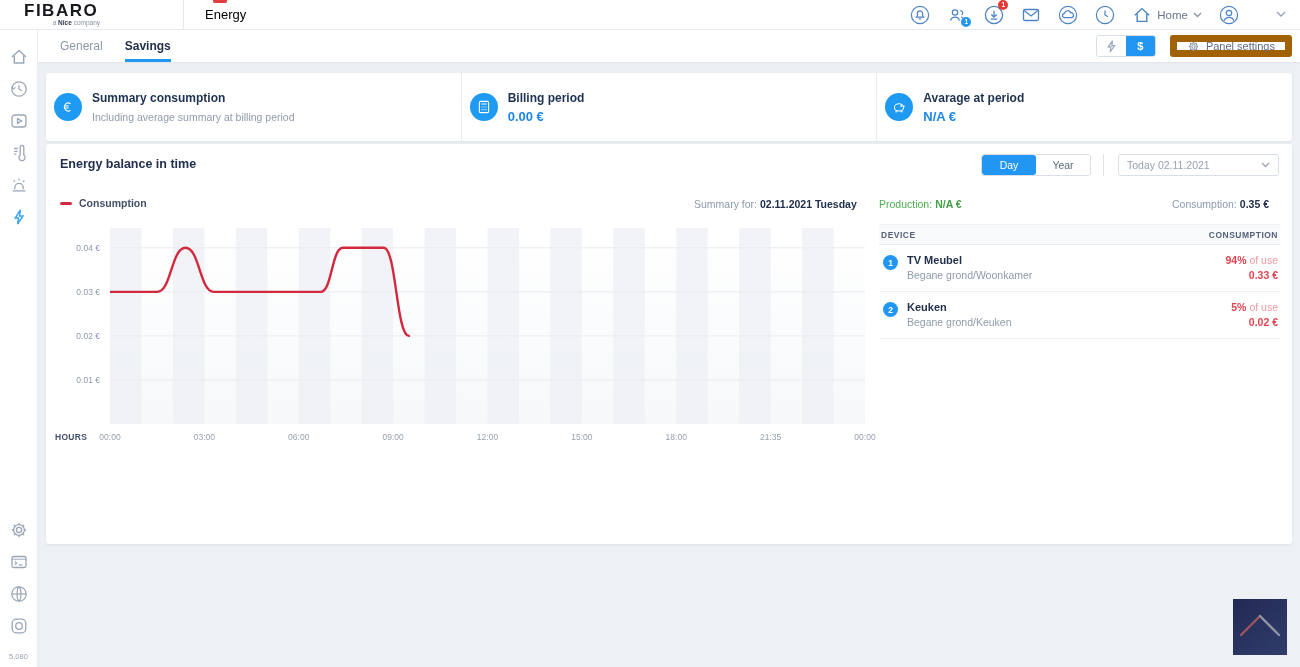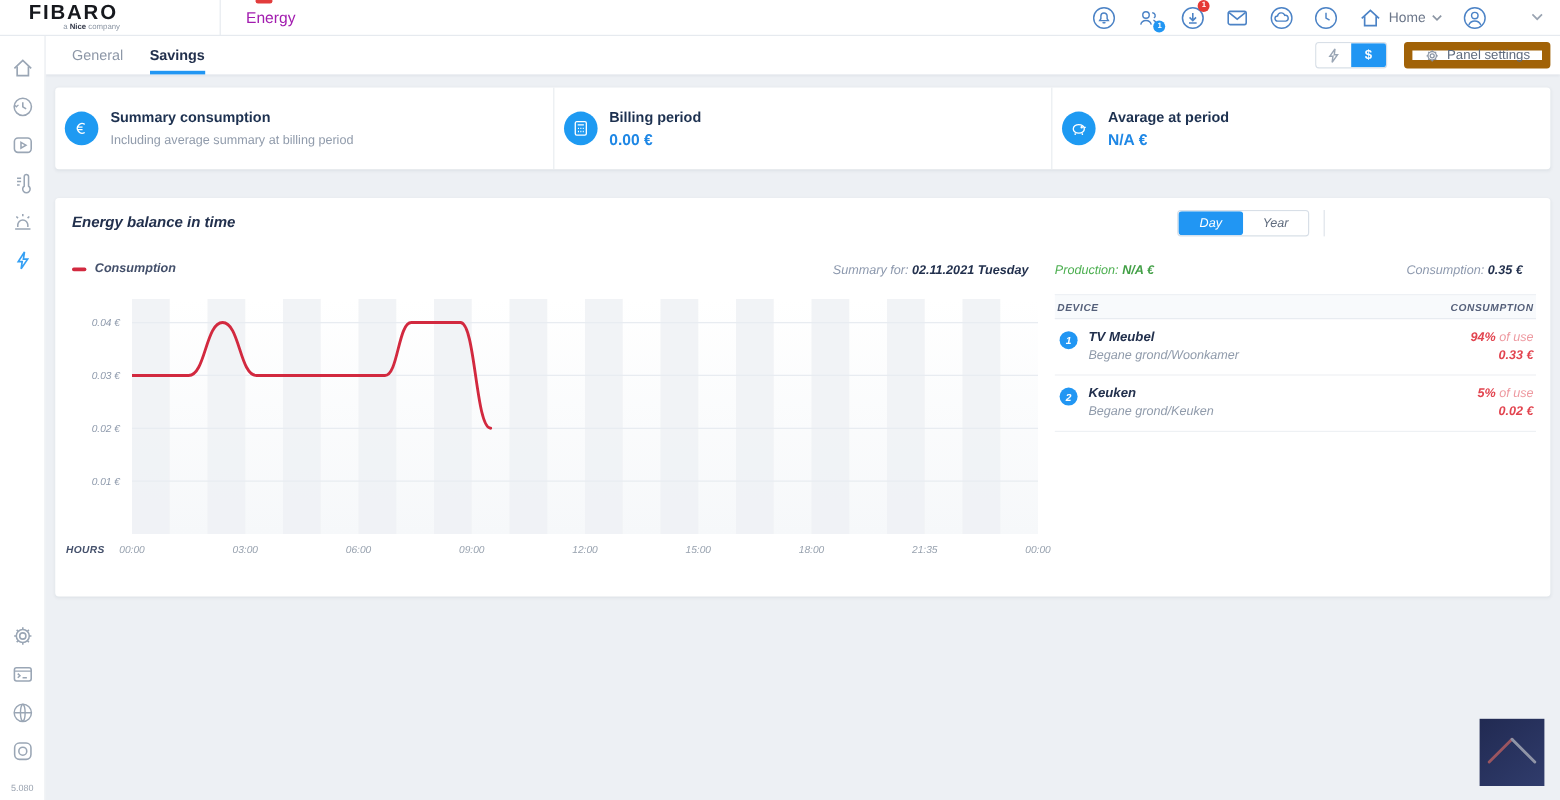--- a/index.html
+++ b/index.html
@@ -6,21 +6,21 @@
   html,body { width:1300px; height:667px; overflow:hidden; }
   body { font-family:"Liberation Sans", sans-serif; background:#edf0f4; position:relative; }
 
   
   .topbar { height:30px; background:#fff; border-bottom:1px solid #e6eaef; display:flex; align-items:center; position:relative; z-index:5; }
   .logo { margin-left:24px; width:159px; display:flex; flex-direction:column; line-height:1; cursor:pointer; }
   .logo-main { font-size:17px; font-weight:700; letter-spacing:1.5px; color:#16181d; width:76px; }
   .logo-tag { font-size:6.5px; color:#8a94a2; width:76px; text-align:right; margin-top:1px; }
   .logo-tag b { color:#34394a; }
   .vdiv { width:1px; height:30px; background:#e6eaef; }
-  .apptitle { margin-left:21px; font-size:13px; color:#a21caf; font-weight:500; }
+  .apptitle { margin-left:21px; font-size:13px; color:#000000; font-weight:500; }
   .top-icons { margin-left:auto; display:flex; align-items:center; gap:17px; margin-right:14px; }
   .tico { width:20px; height:20px; position:relative; cursor:pointer; flex:none; }
   .tico svg { display:block; }
   .badge { position:absolute; min-width:10px; height:10px; border-radius:6px; font-size:6.5px; font-weight:700; color:#fff; display:flex; align-items:center; justify-content:center; padding:0 2px; }
   .badge-blue { background:#2196f3; right:-4px; bottom:-2px; }
   .badge-red { background:#e53935; right:-4px; top:-5px; }
   .home-item { display:flex; align-items:center; gap:5px; cursor:pointer; }
   .home-label { font-size:11.5px; color:#6b7689; }
   .red-sliver { position:absolute; left:213px; top:0; width:14px; height:3px; background:#e23c3c; border-radius:0 0 2px 2px; }
 
@@ -44,21 +44,21 @@
   
   .content { margin-left:38px; padding:11px 8px 0; }
   .summary-band { height:68px; background:#fff; border-radius:3px; box-shadow:0 1px 3px rgba(16,36,61,.07); display:flex; }
   .sum-cell { flex:1; display:flex; align-items:center; padding-left:8px; border-left:1px solid #e9edf1; }
   .sum-cell:first-child { border-left:none; }
   .sum-icon { width:28px; height:28px; border-radius:50%; background:#1e9af2; color:#fff; display:flex; align-items:center; justify-content:center; margin-right:10px; flex:none; }
   .sum-title { font-size:12px; font-weight:700; color:#1d3150; }
   .sum-sub { font-size:10.5px; color:#909bab; margin-top:6px; }
   .sum-value { font-size:13px; font-weight:700; color:#1e87e5; margin-top:4px; }
 
-  .chart-card { margin-top:24px; height:332px; background:#fff; border-radius:3px; box-shadow:0 1px 3px rgba(16,36,61,.07); position:relative;font-style:italic; }
+  .chart-card { margin-top:3px; height:400px; background:#fff; border-radius:3px; box-shadow:0 1px 3px rgba(16,36,61,.07); position:relative; }
   .card-title { position:absolute; left:14px; top:13px; font-size:12.5px; font-weight:700; color:#22304d; }
   .dayweek { position:absolute; left:935px; top:10px; display:flex; border:1px solid #d8dfe7; border-radius:3px; height:22px; overflow:hidden; }
   .dw-btn { width:54px; display:flex; align-items:center; justify-content:center; font-size:10.5px; color:#5f6b7d; background:#fff; cursor:pointer; }
   .dw-btn.active { background:#2196f3; color:#fff; border-radius:3px; }
   .ctl-divider { position:absolute; left:1057px; top:10px; width:1px; height:22px; background:#dfe4ea; }
   .date-select { position:absolute; left:1072px; top:10px; width:161px; height:22px; border:1px solid #d8dfe7; border-radius:3px; display:flex; align-items:center; padding:0 8px; font-size:10.5px; color:#98a2b0; cursor:pointer; background:#fff; }
   .date-select .chev { margin-left:auto; }
 
   .legend { position:absolute; left:14px; top:53px; display:flex; align-items:center; gap:7px; }
   .legend-dash { width:12px; height:3px; border-radius:2px; background:#d2293f; }
@@ -305,20 +305,26 @@
   </section>
 
   <section class="chart-card">
     <div class="card-title">Energy balance in time</div>
 
     <div class="dayweek">
       <div class="dw-btn active">Day</div>
       <div class="dw-btn">Year</div>
     </div>
     <div class="ctl-divider"></div>
+    <div class="date-select">
+      <span>Today 02.11.2021</span>
+      <svg class="chev" width="9" height="6" viewBox="0 0 9 6" fill="none" stroke="#9aa4b2" stroke-width="1.3">
+          <path d="M1 1 L4.5 4.5 L8 1"></path>
+        </svg>
+    </div>
 
     <div class="legend">
       <span class="legend-dash"></span>
       <span class="legend-label">Consumption</span>
     </div>
     <div class="summary-for">
       <span>Summary for:</span><b>02.11.2021 Tuesday</b>
     </div>
     <div class="production">
       <span>Production:</span><b>N/A €</b>

